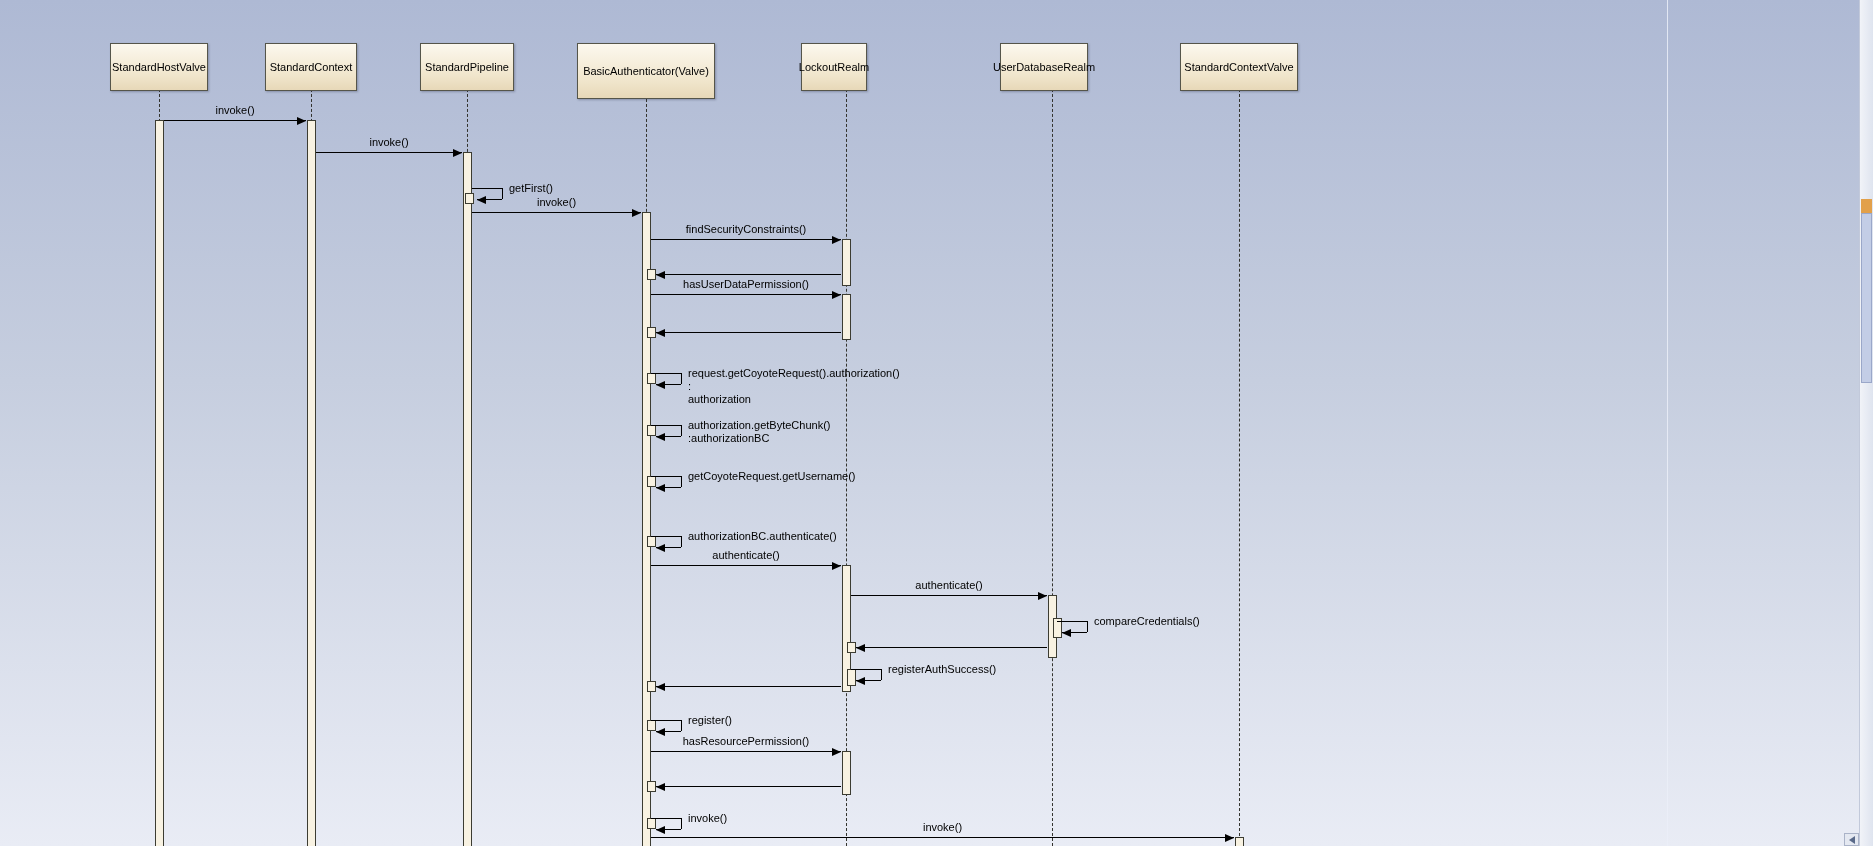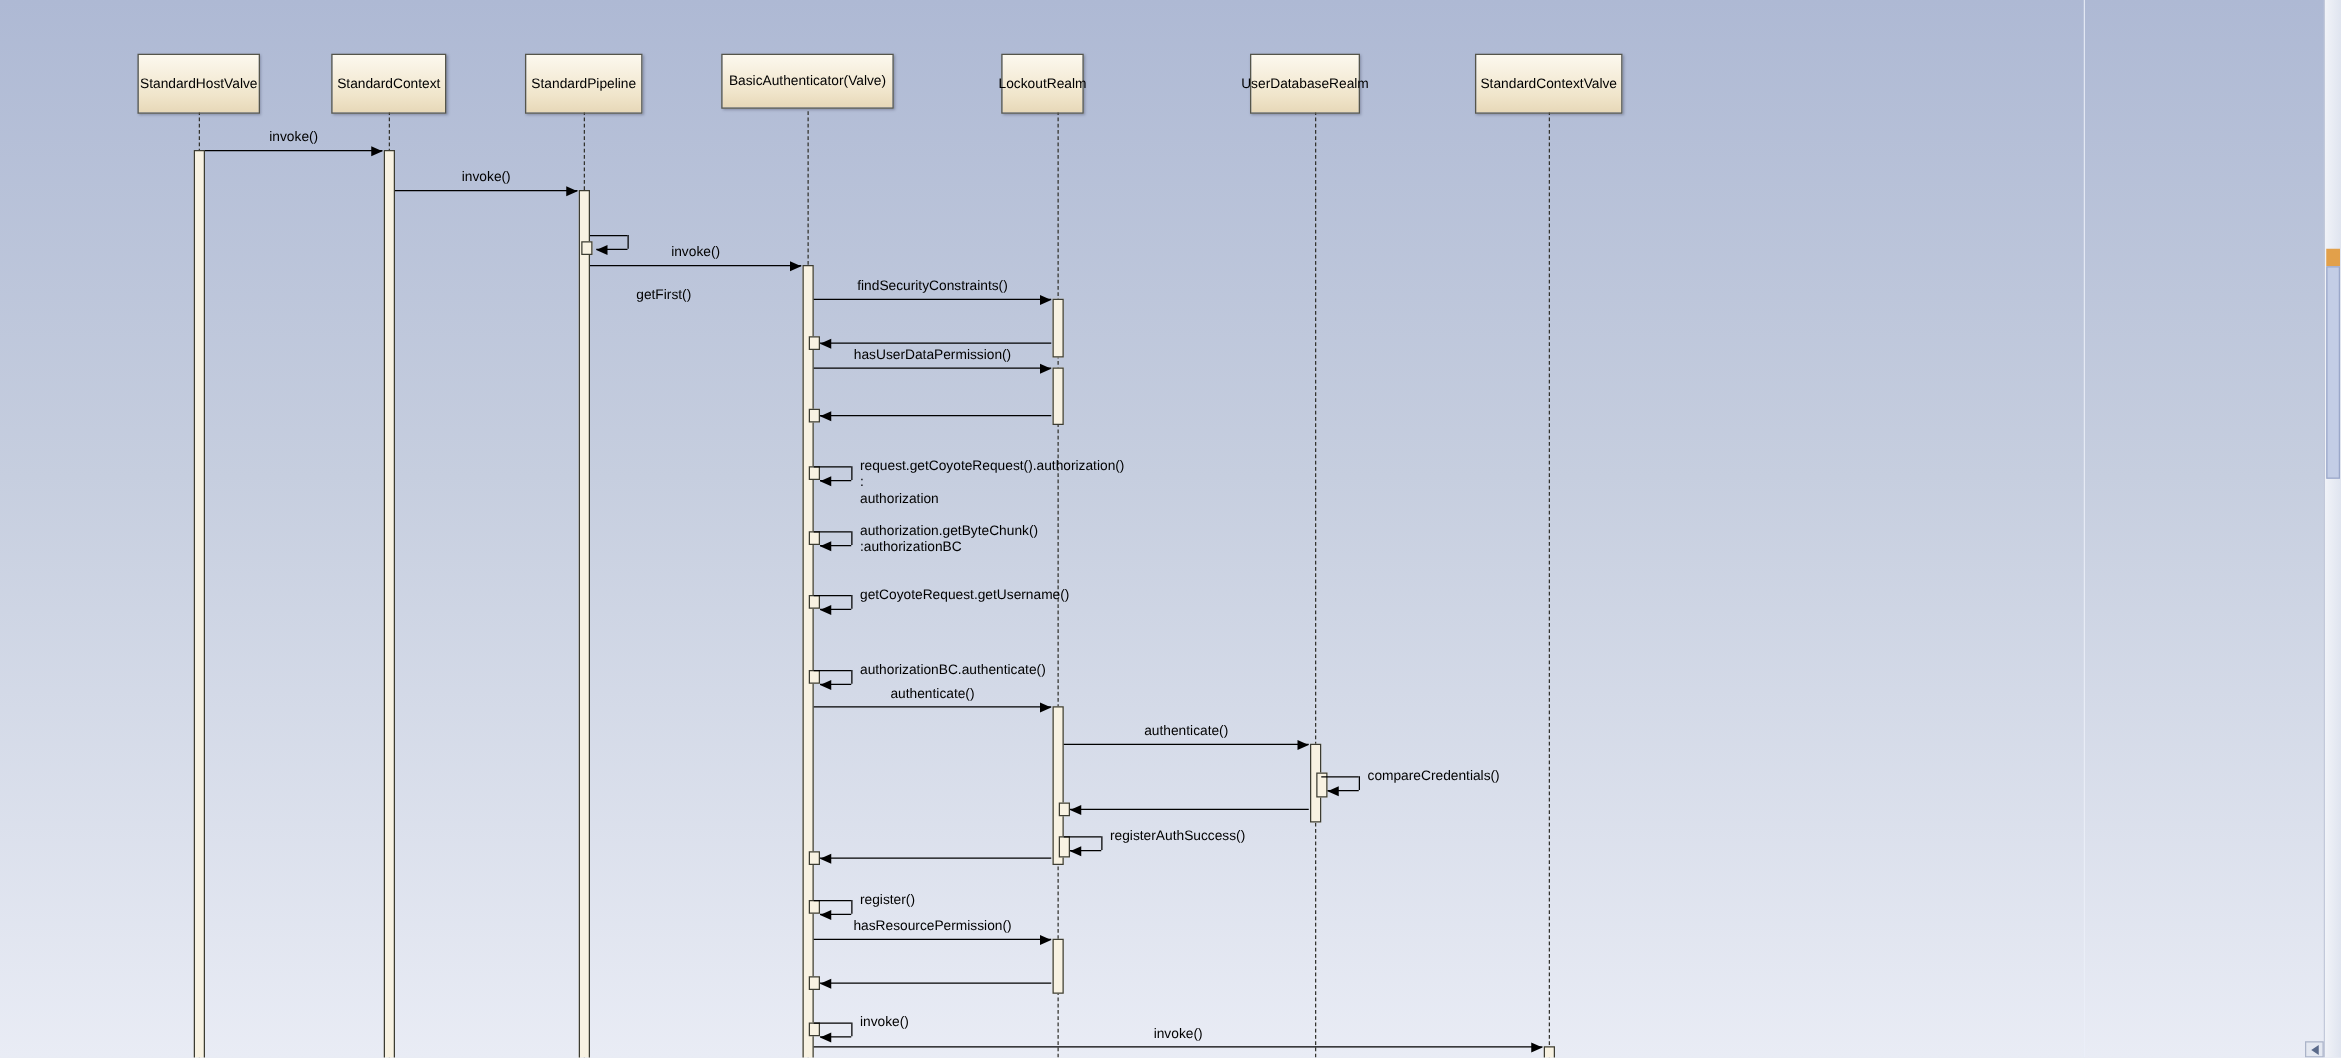--- a/index.html
+++ b/index.html
@@ -65,21 +65,21 @@
     </div>
     <div class="abs dashed" style="left: 311px; top: 89px; height: 757px;"></div>
     <div class="abs head" style="left: 265px; top: 43px; width: 92px; height: 48px;">
       <div class="head-label">StandardContext</div>
     </div>
     <div class="abs dashed" style="left: 467px; top: 89px; height: 757px;"></div>
     <div class="abs head" style="left: 420px; top: 43px; width: 94px; height: 48px;">
       <div class="head-label">StandardPipeline</div>
     </div>
     <div class="abs dashed" style="left: 646px; top: 89px; height: 757px;"></div>
-    <div class="abs head" style="left: 577px; top: 43px; width: 138px; height: 44px;">
+    <div class="abs head" style="left: 577px; top: 43px; width: 138px; height: 56px;">
       <div class="head-label">BasicAuthenticator(Valve)</div>
     </div>
     <div class="abs dashed" style="left: 846px; top: 89px; height: 757px;"></div>
     <div class="abs head" style="left: 801px; top: 43px; width: 66px; height: 48px;">
       <div class="head-label">LockoutRealm</div>
     </div>
     <div class="abs dashed" style="left: 1052px; top: 89px; height: 757px;"></div>
     <div class="abs head" style="left: 1000px; top: 43px; width: 88px; height: 48px;">
       <div class="head-label">UserDatabaseRealm</div>
     </div>
@@ -119,21 +119,21 @@
     <div class="abs msg-group">
       <div class="abs line" style="left: 316px; top: 152px; width: 146px; height: 1px;"></div>
       <div class="abs tri-r" style="left: 453px; top: 148.5px;"></div>
       <div class="abs msg-label center" style="left: 279px; top: 136px; width: 220px;">invoke()</div>
     </div>
     <div class="abs msg-group">
       <div class="abs line" style="left: 472px; top: 188px; width: 30px; height: 1px;"></div>
       <div class="abs line" style="left: 502px; top: 188px; width: 1px; height: 11px;"></div>
       <div class="abs line" style="left: 477px; top: 199px; width: 25px; height: 1px;"></div>
       <div class="abs tri-l" style="left: 477px; top: 195.5px;"></div>
-      <div class="abs msg-label" style="left: 509px; top: 182px; margin-top: 48px;">getFirst()</div>
+      <div class="abs msg-label" style="left: 509px; top: 182px;">getFirst()</div>
     </div>
     <div class="abs msg-group">
       <div class="abs line" style="left: 472px; top: 212px; width: 169px; height: 1px;"></div>
       <div class="abs tri-r" style="left: 632px; top: 208.5px;"></div>
       <div class="abs msg-label center" style="left: 446.5px; top: 196px; width: 220px;">invoke()</div>
     </div>
     <div class="abs msg-group">
       <div class="abs line" style="left: 651px; top: 239px; width: 190px; height: 1px;"></div>
       <div class="abs tri-r" style="left: 832px; top: 235.5px;"></div>
       <div class="abs msg-label center" style="left: 636px; top: 223px; width: 220px;">findSecurityConstraints()</div>

